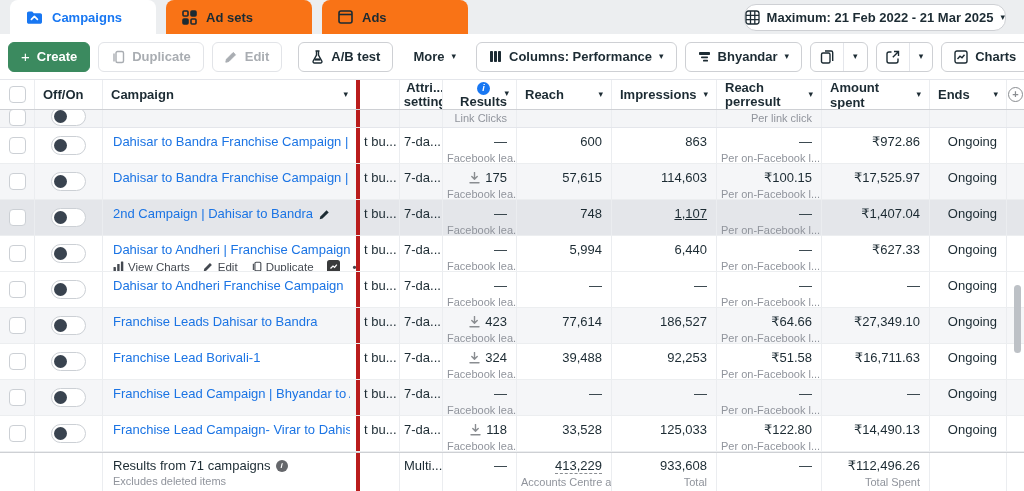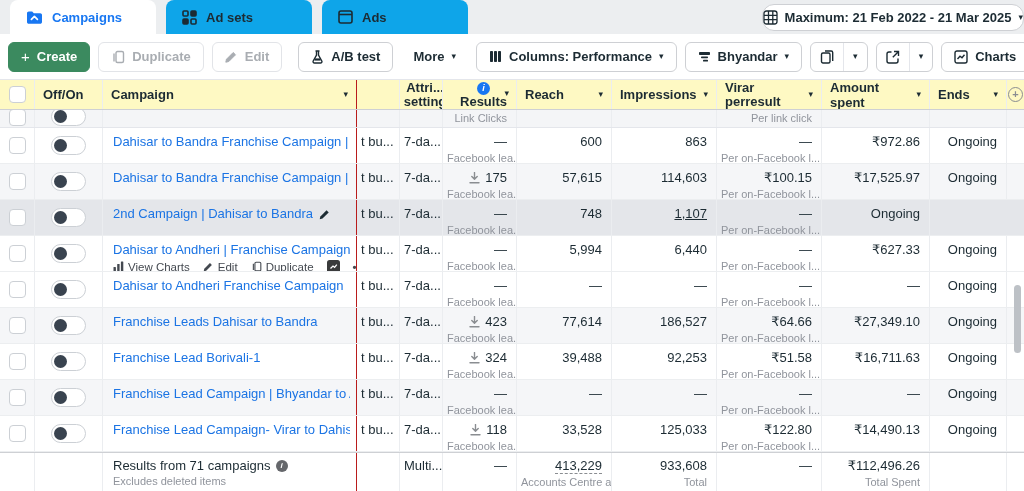--- a/index.html
+++ b/index.html
@@ -3,48 +3,48 @@
 <meta charset="utf-8">
 <style>
   * { margin:0; padding:0; box-sizing:border-box; }
   html,body { width:1024px; height:491px; overflow:hidden; background:#e9ebee;
     font-family:"Liberation Sans","DejaVu Sans",sans-serif; color:#1c2b33; }
   .page { position:relative; width:1024px; height:440px; }
 
   
   .tabbar { height:34px; background:#eceef0; display:flex; align-items:stretch; padding-left:10px; position:relative; }
   .tab { width:146px; margin-right:10px; display:flex; align-items:center; gap:9px; padding-left:16px;
-    background:#0ea5e9; border-radius:8px 8px 0 0; font-size:13px; font-weight:700; cursor:pointer; }
+    background:#f97316; border-radius:8px 8px 0 0; font-size:13px; font-weight:700; cursor:pointer; }
   .tab.active { background:#ffffff; color:#1877f2; }
   .tab .ticon { display:flex; align-items:center; }
-  .datebtn { position:absolute; right:0; top:4px; height:27px; background:#fff; border:1px solid #ced0d4;
+  .datebtn { position:absolute; right:18px; top:4px; height:27px; background:#fff; border:1px solid #ced0d4;
     border-radius:12px; display:flex; align-items:center; gap:7px; padding:0 0; font-size:13px; font-weight:700; cursor:pointer; }
   .caret { font-size:9px; color:#1c2b33; line-height:1; }
 
   
   .toolbar { height:46px; background:#fff; display:flex; align-items:center; padding:0 8px; gap:8px; border-bottom:1px solid #e4e6eb; }
   .btn { height:30px; display:flex; align-items:center; gap:7px; padding:0 12px; border:1px solid #ced0d4;
     border-radius:6px; background:#fff; font-size:13px; font-weight:600; cursor:pointer; white-space:nowrap; }
   .btn.green { background:#3b8a5f; border-color:#3b8a5f; color:#fff; }
   .btn.disabled { color:#a9adb2; border-color:#e2e4e8; }
   .btn.disabled svg { stroke:#a9adb2; }
   .btn.plain { border:none; }
   .vsep { width:1px; height:22px; background:#dadde1; }
   .tb-right { margin-left:auto; display:flex; align-items:center; gap:8px; }
   .splitbtn { height:30px; display:flex; align-items:stretch; border:1px solid #ced0d4; border-radius:6px; background:#fff; overflow:hidden; }
   .splitbtn .seg { display:flex; align-items:center; padding:0 9px; cursor:pointer; }
   .splitbtn .seg + .seg { border-left:1px solid #e4e6eb; }
   .plusglyph { font-size:15px; font-weight:400; line-height:1; }
 
   
-  .table { background:#fef9c3; }
+  .table { background:#ffffff; }
   .grid { display:grid; grid-template-columns:35px 68px 254px 43px 43px 74px 95px 105px 105px 108px 77px 17px; }
   .cell { border-right:1px solid #ebedf0; overflow:hidden; }
   .cell:last-child { border-right:none; }
-  .c-budget { border-left:1px solid #b91c1c; margin-left:-1px; }
+  .c-budget { border-left:4px solid #b91c1c; margin-left:-1px; }
 
   .thead { height:30px; border-bottom:1px solid #ced0d4; font-size:13px; font-weight:700; }
   .thead .cell { display:flex; align-items:center; }
   .th-pad { padding:0 8px; width:100%; display:flex; align-items:center; justify-content:space-between; }
   .two-line { flex-direction:column; align-items:flex-start; justify-content:center; line-height:14px; padding-left:8px; }
   .th-results { flex-direction:column; align-items:flex-start; justify-content:center; padding-left:8px; position:relative; line-height:13px; }
   .th-results .caret { position:absolute; right:7px; top:9px; }
   .hcheckbox, .checkbox { width:17px; height:17px; border:1px solid #ccd0d5; border-radius:4px; background:#fff; display:inline-block; }
   .c-check { display:flex; align-items:flex-start; justify-content:center; padding-top:9px; }
   .thead .c-check { padding-top:0; align-items:center; }
@@ -269,21 +269,21 @@
           </span>
       </div>
       <div class="cell">
         <span class="th-pad">
             <span>Impressions</span>
             <span class="caret">▾</span>
           </span>
       </div>
       <div class="cell">
         <span class="th-pad">
-            <span class="two-line" style="padding-left:0"><span>Virar per</span><span>result</span></span>
+            <span class="two-line" style="padding-left:0"><span>Reach per</span><span>result</span></span>
             <span class="caret">▾</span>
           </span>
       </div>
       <div class="cell">
         <span class="th-pad">
             <span>Amount spent</span>
             <span class="caret">▾</span>
           </span>
       </div>
       <div class="cell">
@@ -431,20 +431,21 @@
       <div class="sub">Facebook lea...</div>
     </div>
     <div class="cell num"><span>748</span></div>
     <div class="cell num"><span class="underline-solid">1,107</span></div>
     <div class="cell num2">
       <div class="val-line">
               <span>—</span>
             </div>
       <div class="sub">Per on-Facebook l...</div>
     </div>
+    <div class="cell num"><span>₹1,407.04</span></div>
     <div class="cell num"><span>Ongoing</span></div>
     <div class="cell"></div>
   </div>
         <div class="grid trow">
     <div class="cell c-check">
             <span class="checkbox"></span>
           </div>
     <div class="cell c-toggle">
             <span class="toggle">
               <span class="knob"></span>

